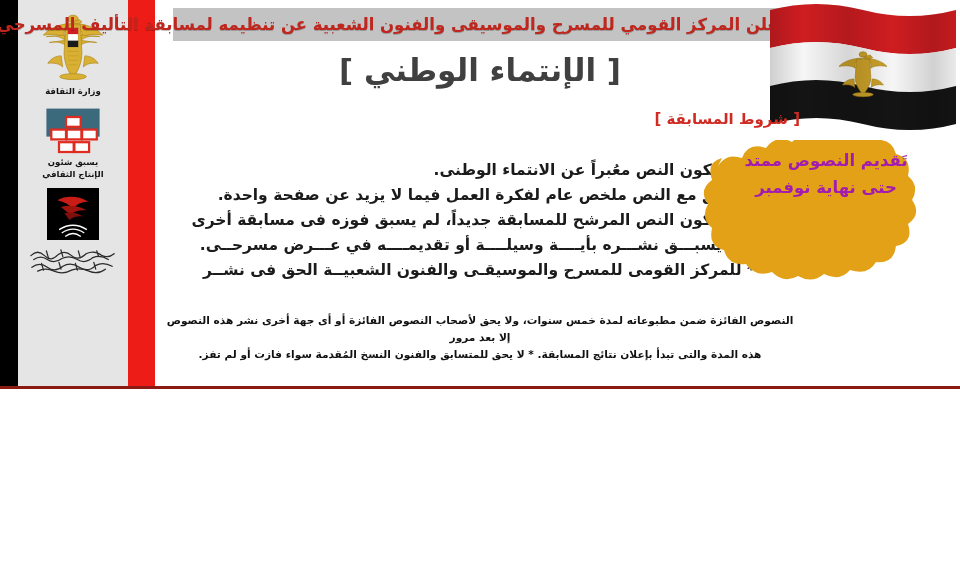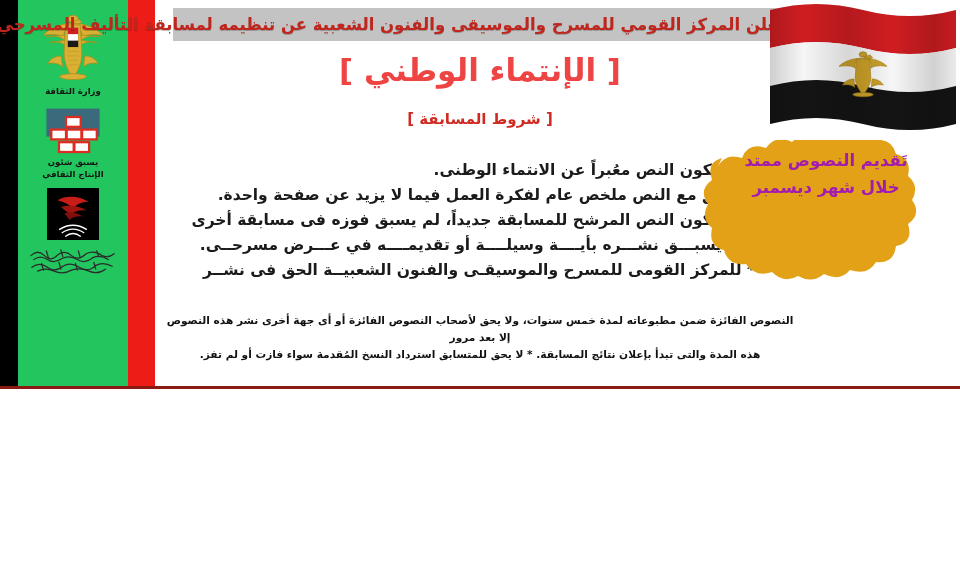--- a/index.html
+++ b/index.html
@@ -12,42 +12,42 @@
   }
   .poster{position:absolute;inset:0;background:#fff;}
 
   
   .topzone{position:absolute;left:0;top:0;width:960px;height:389px;background:#ffffff;}
   .black-left{position:absolute;left:0;top:0;width:18px;height:389px;background:#000000;}
   .red-bar{position:absolute;left:128px;top:0;width:27px;height:389px;background:#ee1c16;}
   .divider{position:absolute;left:0;top:386px;width:960px;height:3px;background:#8b1a13;}
 
   
-  .logocol{position:absolute;left:18px;top:0;width:110px;height:386px;background:#22c55e;
+  .logocol{position:absolute;left:18px;top:0;width:110px;height:386px;background:#e5e5e5;
            display:flex;flex-direction:column;align-items:center;padding-top:10px;box-sizing:border-box;}
   .logo-eagle{width:74px;height:74px;}
   .logo-cap{font-family:"DejaVu Sans","Liberation Sans",sans-serif;font-size:8.5px;font-weight:bold;
             color:#141414;text-align:center;line-height:1.25;margin-top:2px;letter-spacing:.3px;}
   .logo-brick{width:56px;height:48px;margin-top:10px;}
   .logo-black{width:52px;height:52px;margin-top:8px;background:#000;position:relative;overflow:hidden;}
   .calli{margin-top:5px;width:94px;height:30px;}
 
   
   .banner{position:absolute;left:173px;top:8px;width:610px;height:33px;background:#c3c3c3;}
   .banner span{display:block;width:100%;text-align:center;line-height:33px;
       font-size:16.5px;font-weight:bold;color:#c0261d;letter-spacing:0px;
       text-shadow:0 1px 0 rgba(0,0,0,.22);white-space:nowrap;}
 
   
   .flag{position:absolute;left:766px;top:0px;width:194px;height:140px;}
 
   
   .title{position:absolute;left:160px;top:52px;width:640px;text-align:center;
-         font-size:31px;font-weight:bold;color:#ef4444;letter-spacing:.5px;}
-  .subtitle{position:absolute;left:160px;top:110px;width:640px;text-align:center;
+         font-size:31px;font-weight:bold;color:#404040;letter-spacing:.5px;}
+  .subtitle{position:absolute;left:160px;top:110px;width:640px;
             font-size:15px;font-weight:bold;color:#cf2b22;}
 
   
   .conds{position:absolute;right:205px;top:158px;width:560px;text-align:right;direction:rtl;}
   .cond{font-size:15.5px;font-weight:bold;color:#1b1b1b;line-height:1.62;white-space:nowrap;}
   .cond.wide{letter-spacing:.4px;}
 
   
   .para{position:absolute;right:160px;top:312px;width:640px;direction:rtl;text-align:center;
         font-size:10.6px;font-weight:bold;color:#111;line-height:1.62;}
@@ -174,32 +174,32 @@
     <div class="conds">
       <div class="cond">* أن يكون النص معُبراً عن الانتماء الوطنى.</div>
       <div class="cond">* يرفق مع النص ملخص عام لفكرة العمل فيما لا يزيد عن صفحة واحدة.</div>
       <div class="cond">* أن يكون النص المرشح للمسابقة جديداً، لم يسبق فوزه فى مسابقة أخرى</div>
       <div class="cond wide">ولم يسبـــق نشـــره بأيــــة وسيلــــة أو تقديمــــه في عـــرض مسرحــى.</div>
       <div class="cond wide">* للمركز القومى للمسرح والموسيقـى والفنون الشعبيــة الحق فى نشــر</div>
     </div>
 
     <div class="para">
       <div>النصوص الفائزة ضمن مطبوعاته لمدة خمس سنوات، ولا يحق لأصحاب النصوص الفائزة أو أى جهة أخرى نشر هذه النصوص إلا بعد مرور</div>
-      <div>هذه المدة والتى تبدأ بإعلان نتائج المسابقة. * لا يحق للمتسابق استرداد النسخ المُقدمة سواء فازت أو لم تفز.</div>
+      <div>هذه المدة والتى تبدأ بإعلان نتائج المسابقة. * لا يحق للمتسابق والفنون النسخ المُقدمة سواء فازت أو لم تفز.</div>
     </div>
 
     <svg class="blob" viewBox="0 0 252 172">
       <path fill="#e2a117" d="M16 30 q8-18 26-12 q6-16 24-10 q10-14 26-6 q12-12 26-4 q14-10 28-2
         q16-8 28 4 q18-2 22 14 q16 4 12 22 q12 10 4 24 q10 14 -4 24 q6 18 -12 22 q-2 18 -20 16
         q-8 14 -26 8 q-10 12 -26 4 q-12 10 -26 2 q-14 8 -26 -4 q-16 6 -26 -8 q-18 2 -22 -14
         q-16 -4 -12 -22 q-12 -10 -4 -24 q-10 -14 4 -24 q-6 -18 10 -22 Z"></path>
     </svg>
     <div class="blobtxt">
       <div>تَقديم النصوص ممتد</div>
-      <div>خلال شهر ديسمبر</div>
+      <div>حتى نهاية نوفمبر</div>
     </div>
 
     <div class="divider"></div>
   </div>
 
   <div class="bottom">
 
     
 
     

